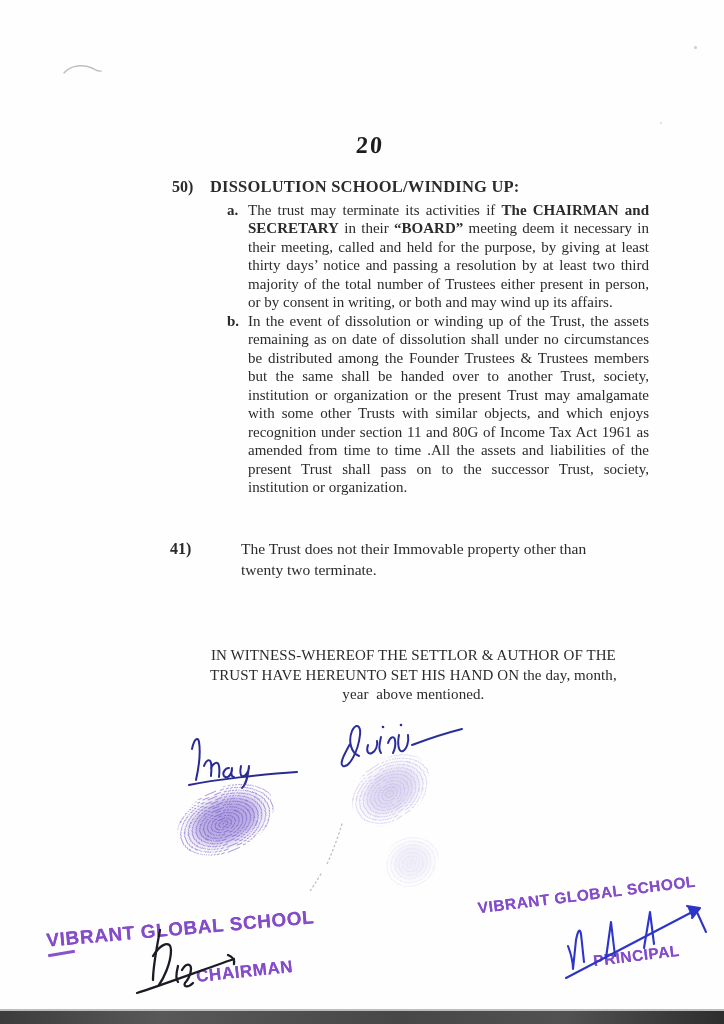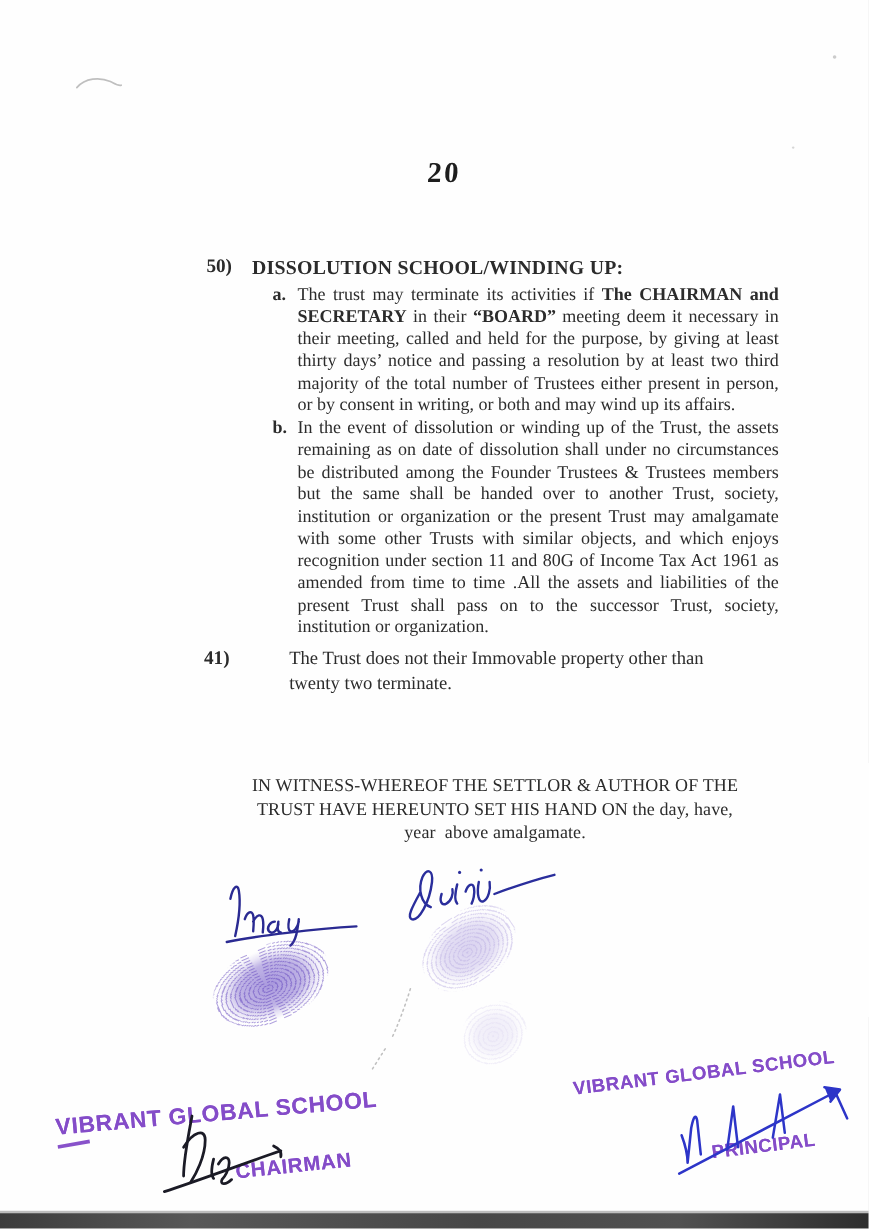--- a/index.html
+++ b/index.html
@@ -8,21 +8,21 @@
     background:#fefefe;overflow:hidden;
     font-family:"Liberation Serif", serif;color:#2b2b2b;
   }
   
   .page-number{
     position:absolute;top:132px;left:340px;width:60px;text-align:center;
     font-size:24px;font-weight:900;letter-spacing:2px;color:#1d1d1d;
     transform:skewX(-4deg);
   }
   .clause50{position:absolute;top:178px;left:172px;width:477px;font-size:15px;line-height:18.5px;}
-  .heading-row{display:flex;margin-bottom:4px;margin-top:36px;}
+  .heading-row{display:flex;margin-bottom:4px;}
   .sec-num{width:38px;font-weight:700;font-size:16px;flex:none;}
   .sec-heading{font-weight:700;font-size:16.5px;letter-spacing:.2px;}
   .item{display:flex;margin-left:55px;}
   .item-marker{width:21px;font-weight:700;flex:none;}
   .item-text{flex:1;text-align:justify;}
   .clause51{position:absolute;top:538px;left:170px;width:480px;display:flex;font-size:15.5px;line-height:21px;}
   .clause51 .sec-num{width:71px;}
   .clause51-text{width:400px;}
   .witness{position:absolute;top:646px;left:210px;font-size:15px;line-height:19.5px;letter-spacing:.1px;}
   .witness div{white-space:pre;text-align:center;}
@@ -86,22 +86,22 @@
   <div class="clause51">
     <span class="sec-num">41)</span>
     <span class="clause51-text">
       <div>The Trust does not their Immovable property other than</div>
       <div>twenty two terminate.</div>
     </span>
   </div>
 
   <div class="witness">
     <div>IN WITNESS-WHEREOF THE SETTLOR &amp; AUTHOR OF THE</div>
-    <div>TRUST HAVE HEREUNTO SET HIS HAND ON the day, have,</div>
-    <div>year  above amalgamate.</div>
+    <div>TRUST HAVE HEREUNTO SET HIS HAND ON the day, month,</div>
+    <div>year  above mentioned.</div>
   </div>
 
   <svg class="sig" style="left:183px;top:727px;" width="122" height="64" viewBox="0 0 122 64">
     <g fill="none" stroke="#2a2a92" stroke-width="2" stroke-linecap="round">
       <path d="M9,22 C11,12 15,9 16,15 C18,27 15,44 13,53"></path>
       <path d="M21,39 C23,33 27,31 28,36 C29,41 28,47 28,49 M28,41 C31,35 35,34 36,39 C37,44 36,48 36,50"></path>
       <path d="M46,41 C42,41 39,46 41,49 C44,52 48,49 49,43 M49,41 C48,46 48,50 51,50"></path>
       <path d="M58,39 C57,44 57,48 59,49 C62,50 65,46 66,41 M66,39 C65,47 64,57 59,61"></path>
       <path d="M6,58 C30,53 80,47 114,45"></path>
     </g>

